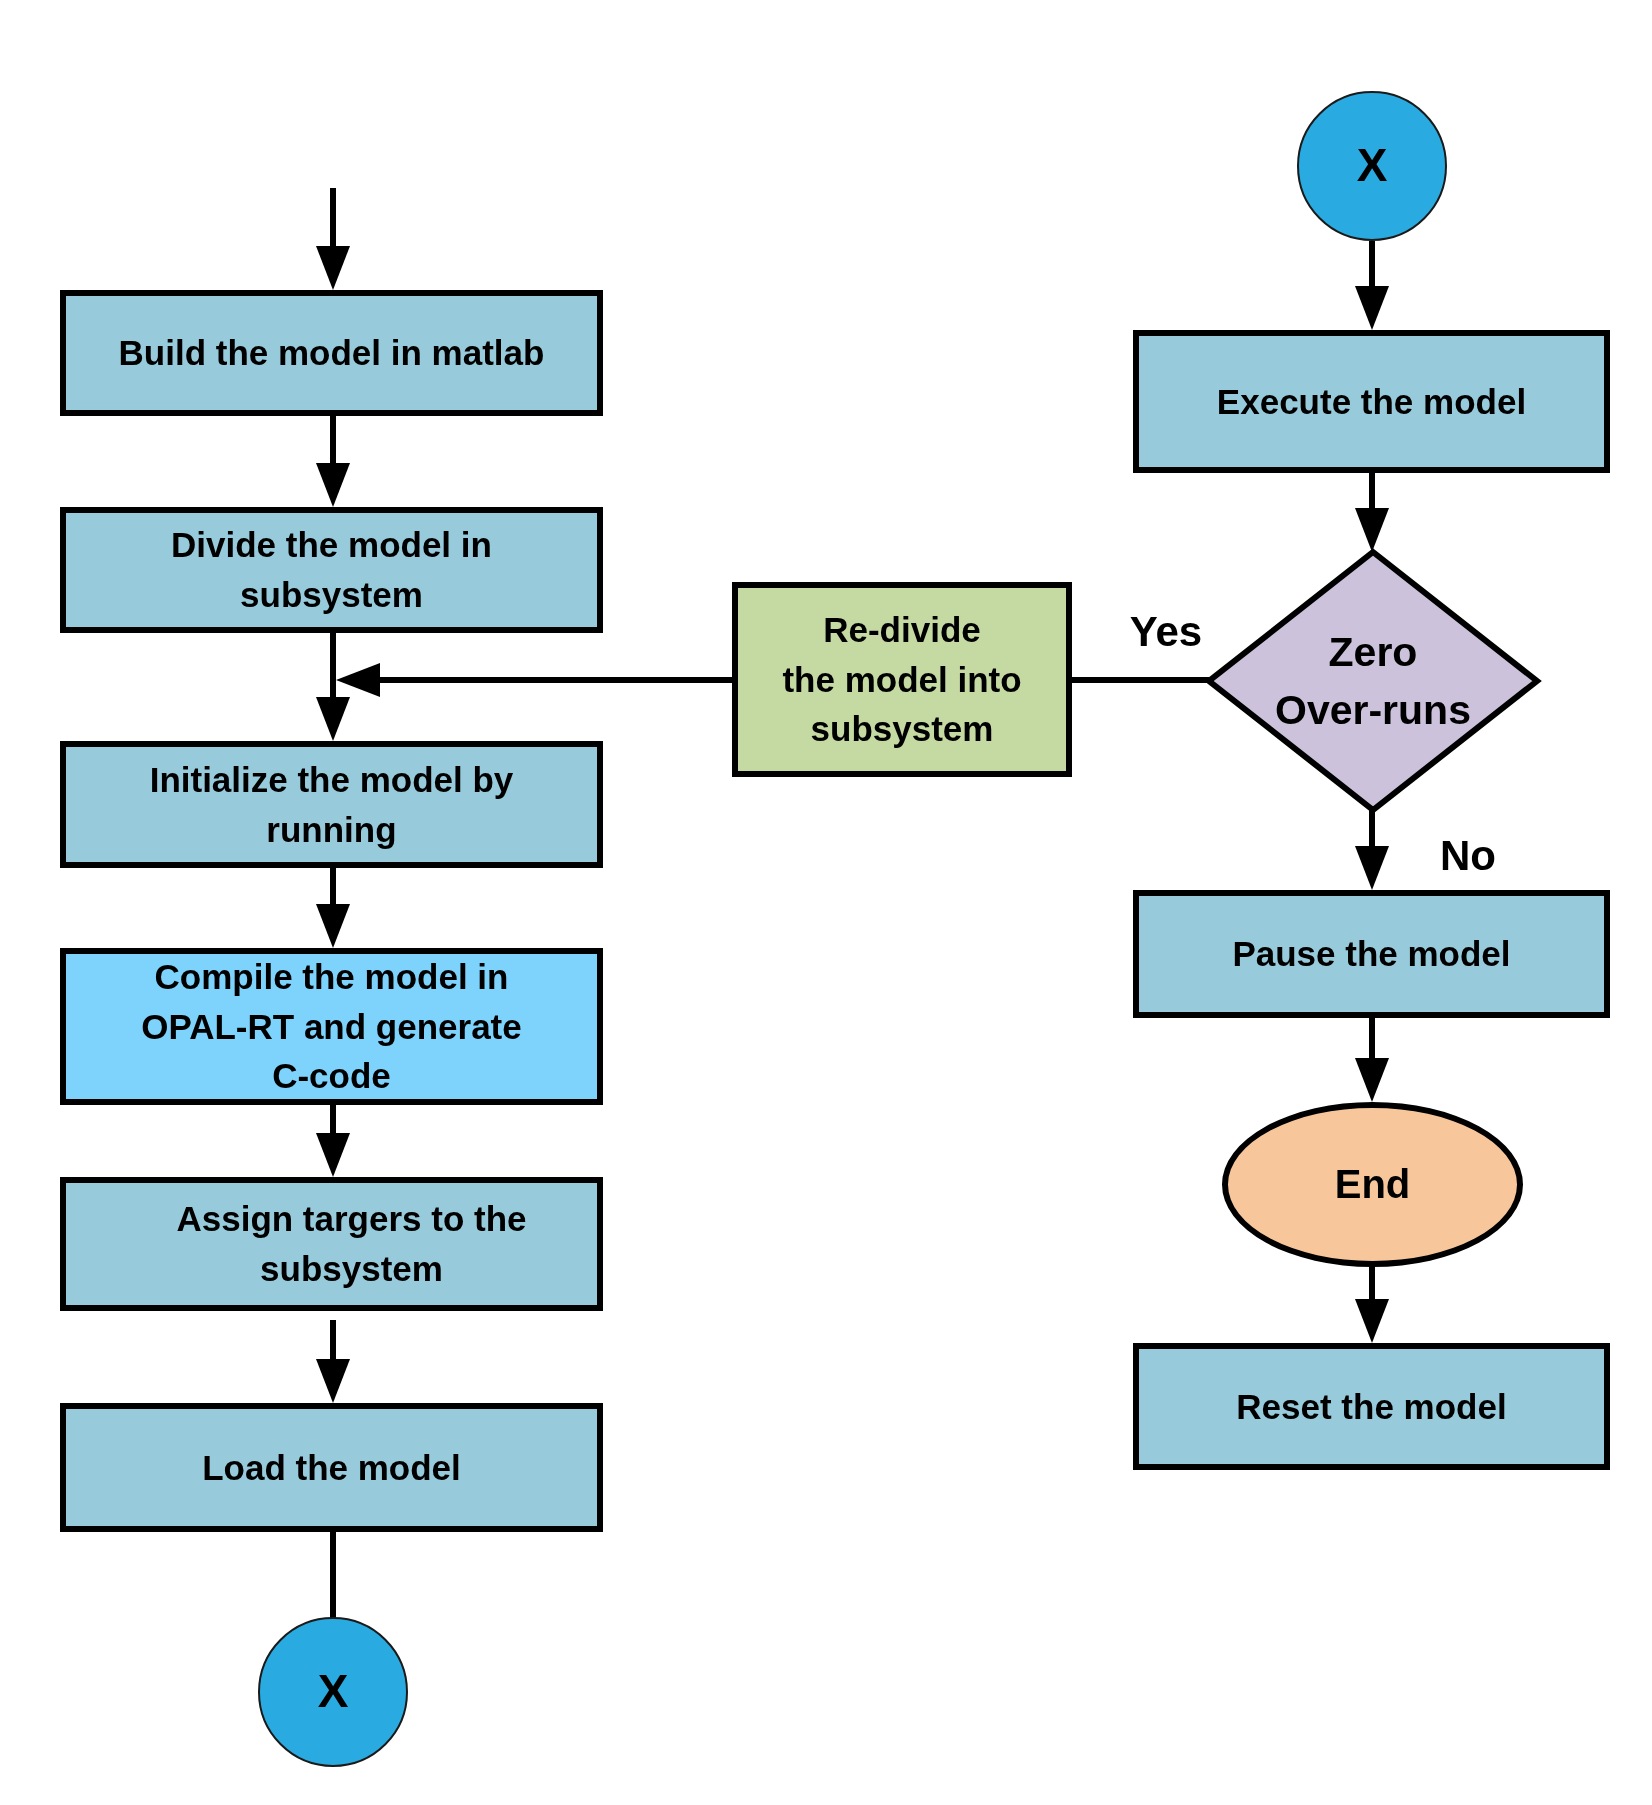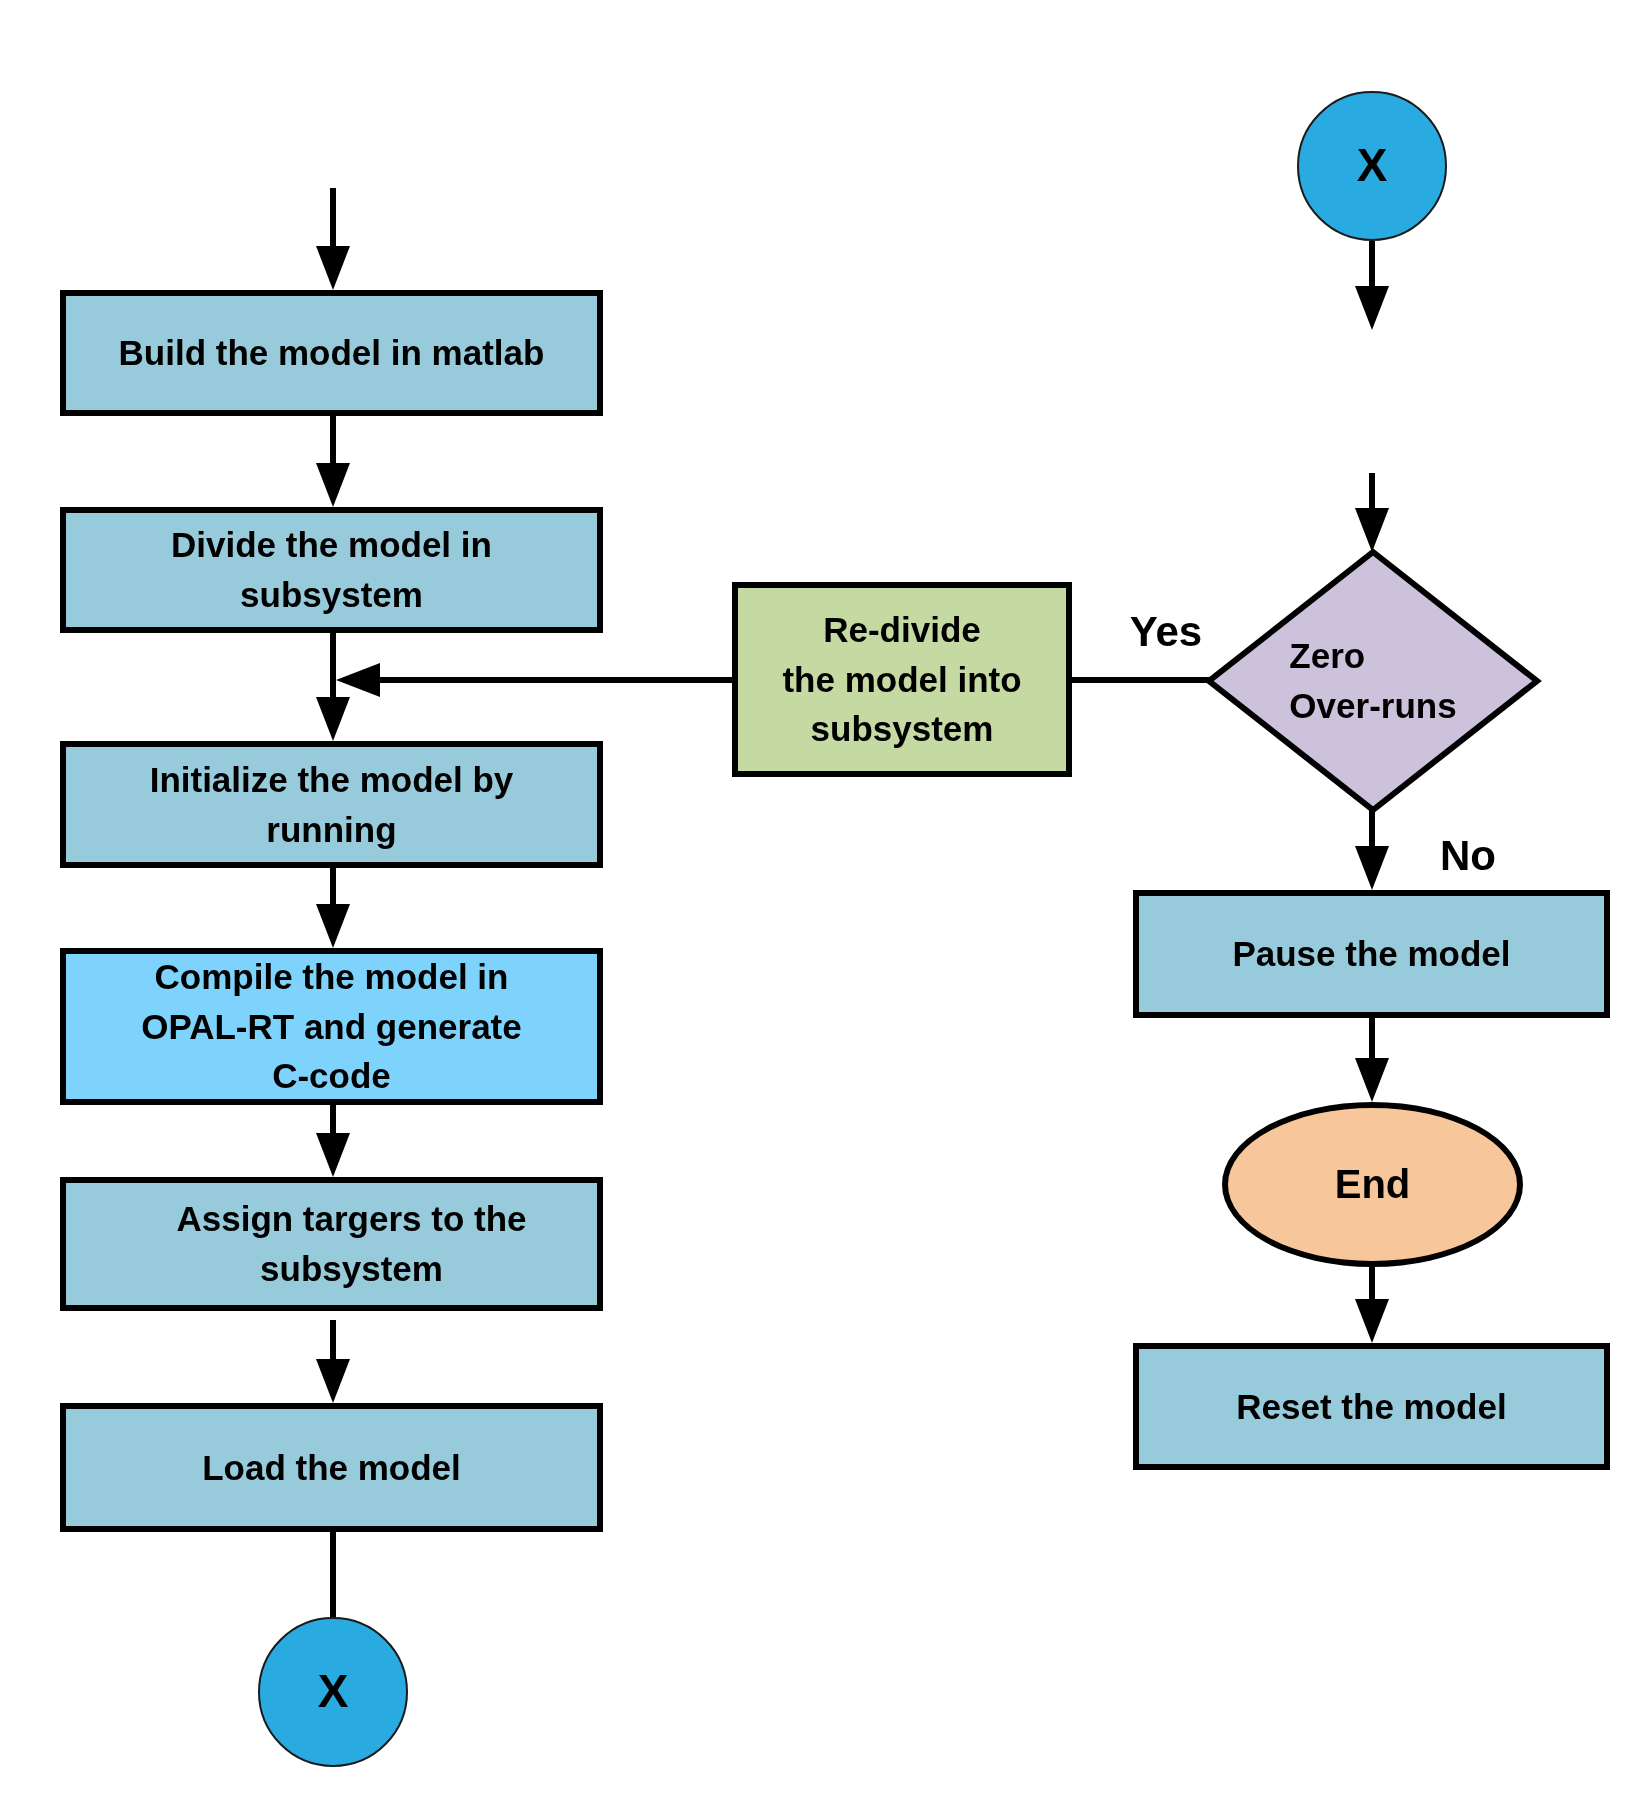--- a/index.html
+++ b/index.html
@@ -12,21 +12,21 @@
   .node {
     position:absolute; box-sizing:border-box;
     display:flex; align-items:center; justify-content:center;
     text-align:center; white-space:pre-line; line-height:1.42;
   }
   .process   { background:#97CBDC; border:6px solid #000; font-size:35px; }
   .terminator{ background:#F7C79B; border:6px solid #000; border-radius:50%; font-size:40px; }
   .offpage   { background:#29ABE2; border:2px solid #1a1a1a; border-radius:50%; font-size:46px; }
   .redivide  { background:#C5D9A2; border:6px solid #000; font-size:35px; }
   .decision-label { position:absolute; display:flex; align-items:center; justify-content:center;
-    white-space:pre-line; font-size:35px; line-height:1.42; }
+    text-align:center; white-space:pre-line; font-size:41px; line-height:1.42; }
   .edge-label { position:absolute; display:flex; align-items:center; justify-content:center;
     font-size:42px; }
 </style>
 </head>
 <body>
 
 <div class="canvas">
 
   <svg class="connector-layer" viewBox="0 0 1652 1805" xmlns="http://www.w3.org/2000/svg">
 
@@ -104,20 +104,21 @@
 
   <div class="node process" style="left: 60px; top: 1177px; width: 543px; height: 134px; background: rgb(151, 203, 220); padding-left: 40px;">Assign targers to the
 subsystem</div>
 
   <div class="node process" style="left: 60px; top: 1403px; width: 543px; height: 129px; background: rgb(151, 203, 220);">Load the model</div>
 
   <div class="node offpage" style="left: 258px; top: 1617px; width: 150px; height: 150px; background: rgb(41, 171, 226);">X</div>
 
   <div class="node offpage" style="left: 1297px; top: 91px; width: 150px; height: 150px; background: rgb(41, 171, 226);">X</div>
 
+  <div class="node process" style="left: 1133px; top: 330px; width: 477px; height: 143px; background: rgb(151, 203, 220);">Execute the model</div>
 
   <div class="decision-label" style="left:1209px; top:560px; width:328px; height:242px;">Zero
 Over-runs</div>
 
   <div class="node redivide" style="left: 732px; top: 582px; width: 340px; height: 195px; background: rgb(197, 217, 162);">Re-divide
 the model into
 subsystem</div>
 
   <div class="node process" style="left: 1133px; top: 890px; width: 477px; height: 128px; background: rgb(151, 203, 220);">Pause the model</div>
 

